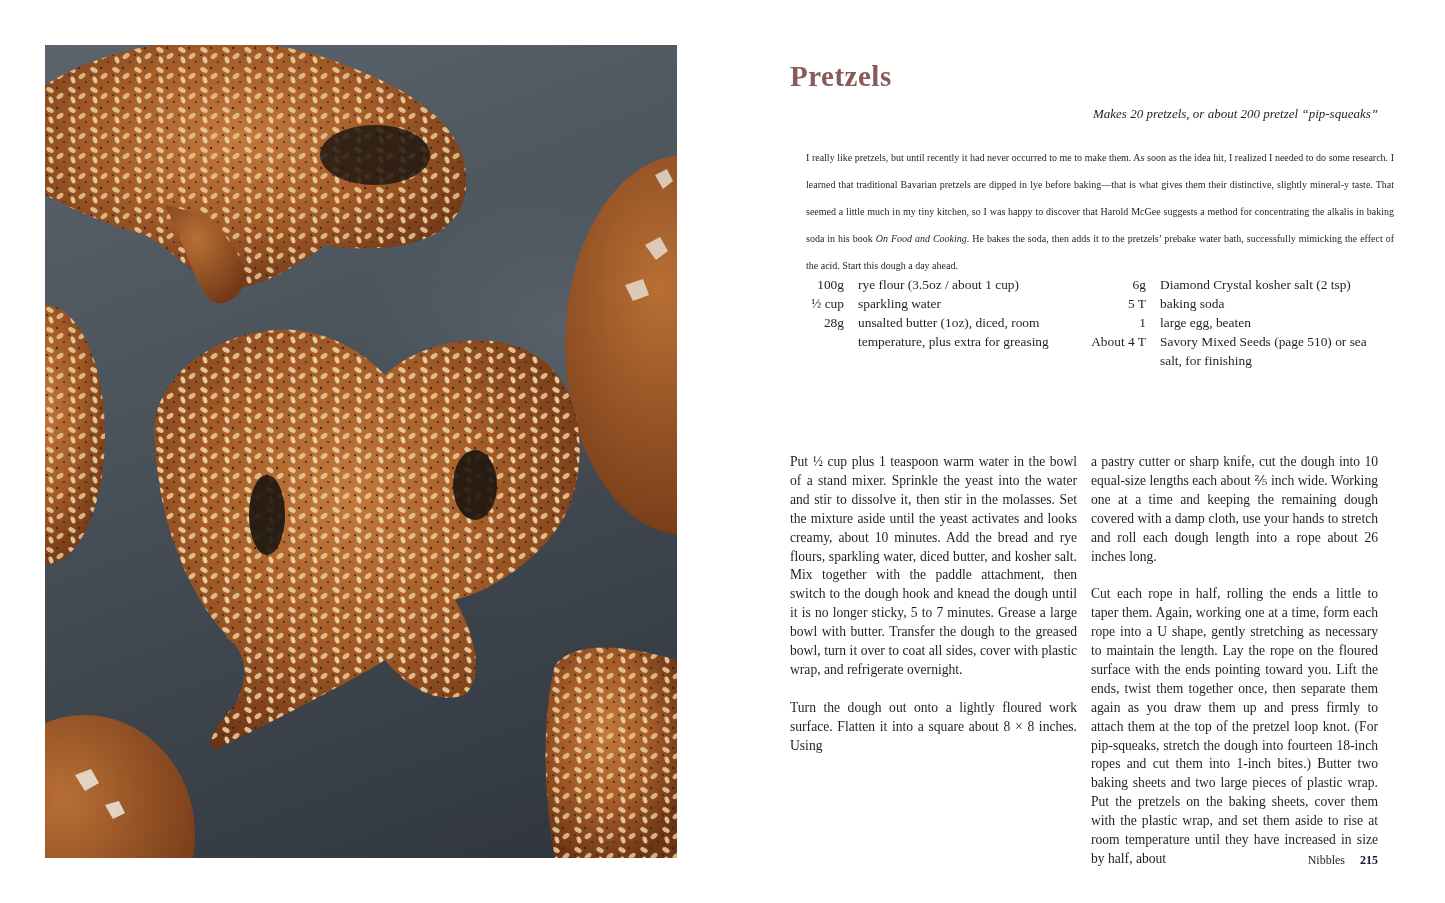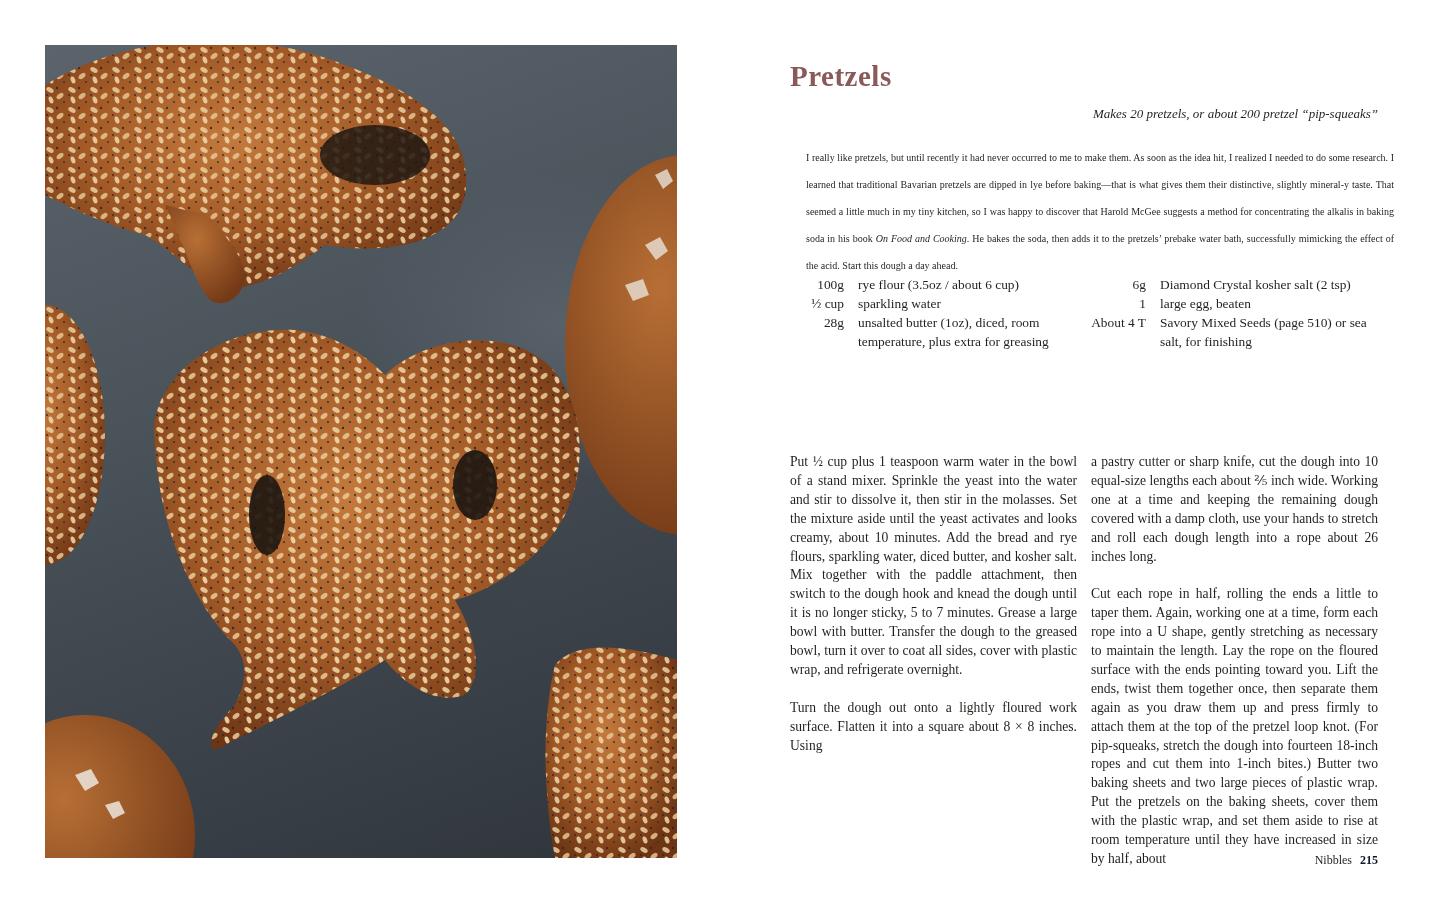--- a/index.html
+++ b/index.html
@@ -39,21 +39,21 @@
     .left .ing-qty { width: 54px; }
     .right .ing-qty { width: 56px; }
     .ing-name { flex: 1 1 auto; }
 
     .col { position: absolute; top: 445px; width: 287px; font-size: 13.6px; line-height: 18.9px; text-align: justify; margin-top: 8px; }
     .col.c1 { left: 790px; }
     .col.c2 { left: 1091px; }
     .col p { margin: 0 0 18.9px 0; }
 
     .footer { position: absolute; right: 67px; top: 853px; font-size: 12px; }
-    .footer .section { color: #231f1c; margin-right: 8px; }
+    .footer .section { color: #231f1c; margin-right: 15px; }
     .footer .pg { color: #0f172a; font-weight: bold; }
     i { font-style: italic; }
   </style>
 </head>
 <body>
 
 <div class="photo" title="Seeded pretzels topped with sesame and poppy seeds on a dark slate surface">
   <svg width="632" height="813" viewBox="0 0 632 813">
     <defs>
       <radialGradient id="crust" cx="45%" cy="40%" r="65%">
@@ -114,36 +114,40 @@
 <h1 class="title" style="margin:0;">Pretzels</h1>
 <div class="yield">Makes 20 pretzels, or about 200 pretzel “pip-squeaks”</div>
 
 <div class="intro">
   <p><span>I really like pretzels, but until recently it had never occurred to me to make them. As soon as the idea hit, I realized I needed to do some research. I learned that traditional Bavarian pretzels are dipped in lye before baking—that is what gives them their distinctive, slightly mineral-y taste. That seemed a little much in my tiny kitchen, so I was happy to discover that Harold McGee suggests a method for concentrating the alkalis in baking soda in his book </span><i>On Food and Cooking</i><span>. He bakes the soda, then adds it to the pretzels’ prebake water bath, successfully mimicking the effect of the acid. Start this dough a day ahead.</span></p>
 </div>
 
 <div class="ingredients left">
   <div class="ing-row">
       <span class="ing-qty">100g</span>
-      <span class="ing-name">rye flour (3.5oz / about 6 cup)</span>
+      <span class="ing-name">rye flour (3.5oz / about 1 cup)</span>
     </div>
   <div class="ing-row">
       <span class="ing-qty">½ cup</span>
       <span class="ing-name">sparkling water</span>
     </div>
   <div class="ing-row">
       <span class="ing-qty">28g</span>
       <span class="ing-name">unsalted butter (1oz), diced, room temperature, plus extra for greasing</span>
     </div>
 </div>
 
 <div class="ingredients right">
   <div class="ing-row">
       <span class="ing-qty">6g</span>
       <span class="ing-name">Diamond Crystal kosher salt (2 tsp)</span>
+    </div>
+  <div class="ing-row">
+      <span class="ing-qty">5 T</span>
+      <span class="ing-name">baking soda</span>
     </div>
   <div class="ing-row">
       <span class="ing-qty">1</span>
       <span class="ing-name">large egg, beaten</span>
     </div>
   <div class="ing-row">
       <span class="ing-qty">About 4 T</span>
       <span class="ing-name">Savory Mixed Seeds (page 510) or sea salt, for finishing</span>
     </div>
 </div>

